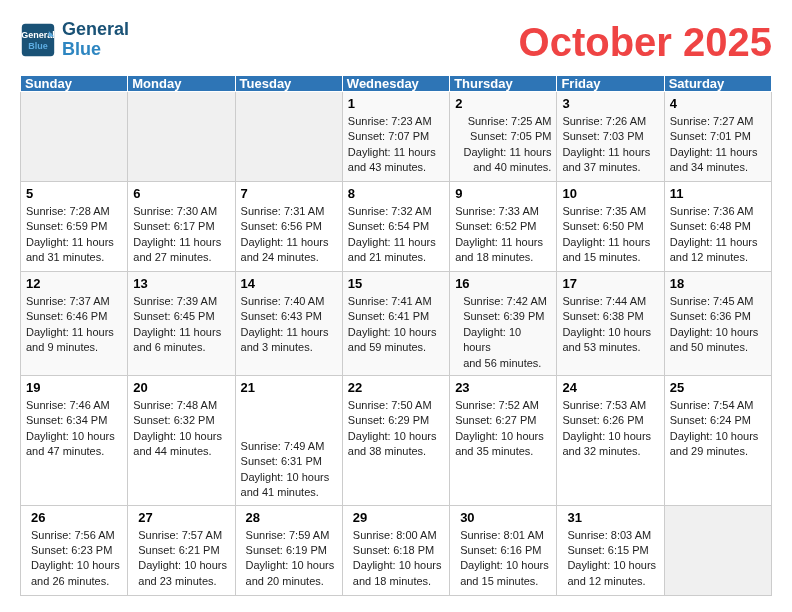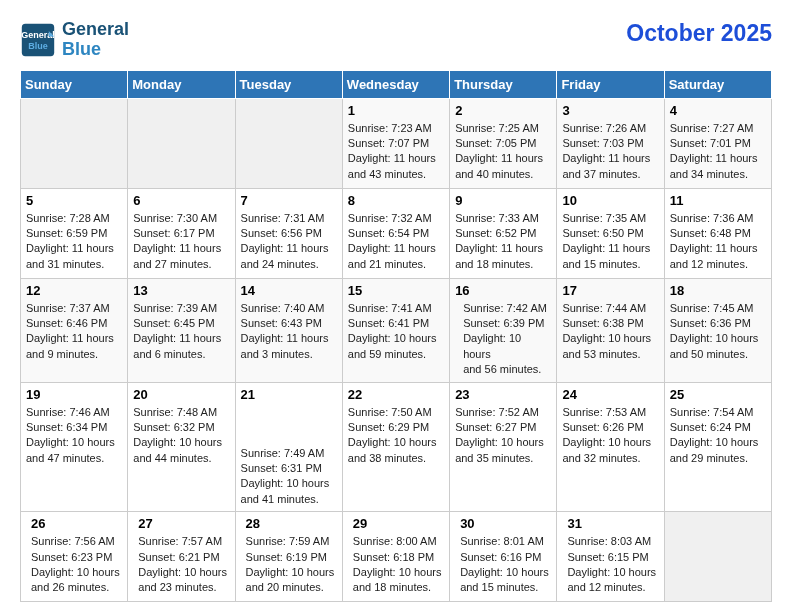--- a/index.html
+++ b/index.html
@@ -31,37 +31,37 @@
       color: #2e86c1;
     }
     .logo-icon {
       width: 36px;
       height: 36px;
     }
     .title-area {
       text-align: right;
     }
     .calendar-title {
-      font-size: 23px;
+      font-size: 40px;
       font-weight: bold;
-      color: #1d4ed8;
+      color: #ef4444;
     }
     .calendar-subtitle {
       font-size: 15px;
       color: #444;
     }
     table {
       width: 100%;
       border-collapse: collapse;
       font-size: 11px;
     }
     thead tr th {
       background-color: #2e75b6;
       color: #fff;
-      padding: 6px 4px;
+      padding: 0 4px;
       text-align: left;
       font-size: 13px;
       font-weight: bold;
       border: 1px solid #fff;
     }
     tbody tr td {
       border: 1px solid #ccc;
       vertical-align: top;
       padding: 4px 5px;
       width: 107px;
@@ -138,21 +138,21 @@
         <td class="empty-cell"></td>
         <td class="has-data">
           <span class="day-num">1</span>
           <div class="day-info" style="white-space: pre-line;">Sunrise: 7:23 AM
 Sunset: 7:07 PM
 Daylight: 11 hours
 and 43 minutes.</div>
         </td>
         <td class="has-data">
           <span class="day-num">2</span>
-          <div class="day-info" style="white-space: pre-line;">Sunrise: 7:25 AM
+          <div class="day-info" style="white-space: pre-line; text-align: right;">Sunrise: 7:25 AM
 Sunset: 7:05 PM
 Daylight: 11 hours
 and 40 minutes.</div>
         </td>
         <td class="has-data">
           <span class="day-num">3</span>
           <div class="day-info" style="white-space: pre-line;">Sunrise: 7:26 AM
 Sunset: 7:03 PM
 Daylight: 11 hours
 and 37 minutes.</div>

